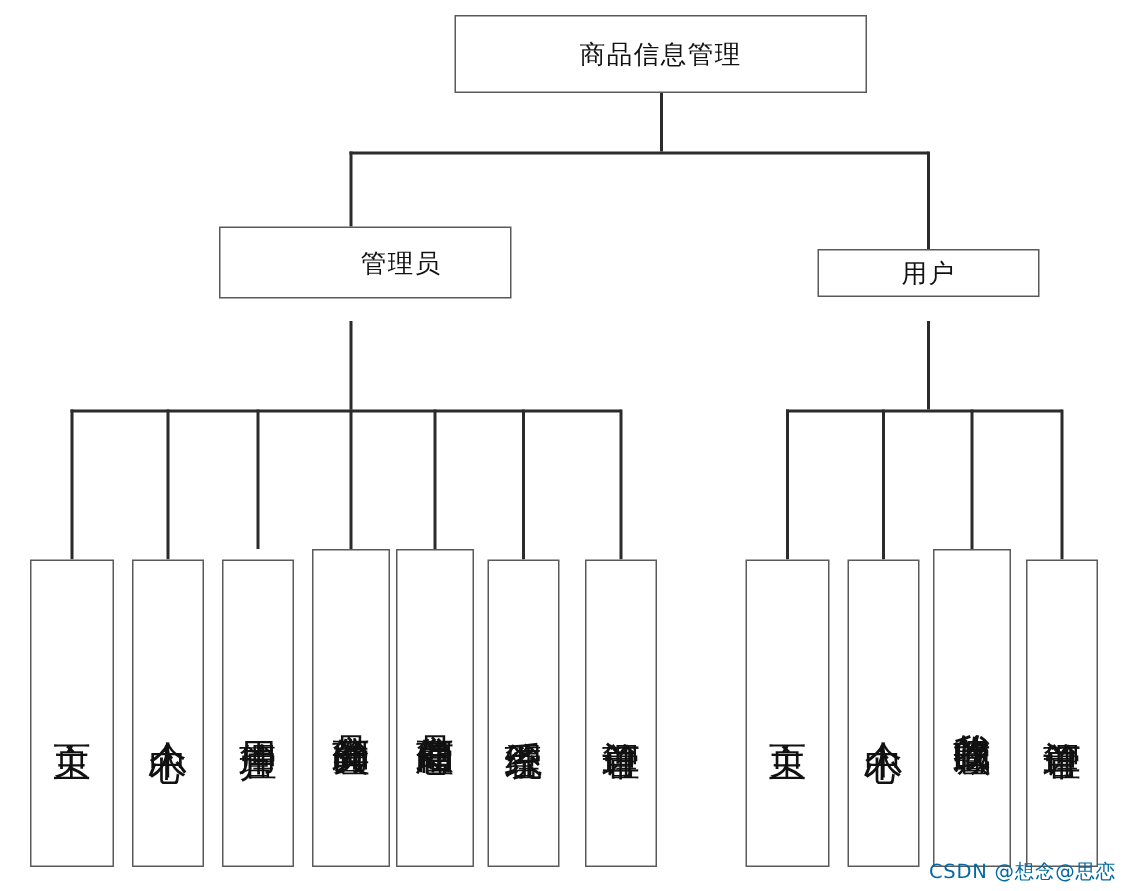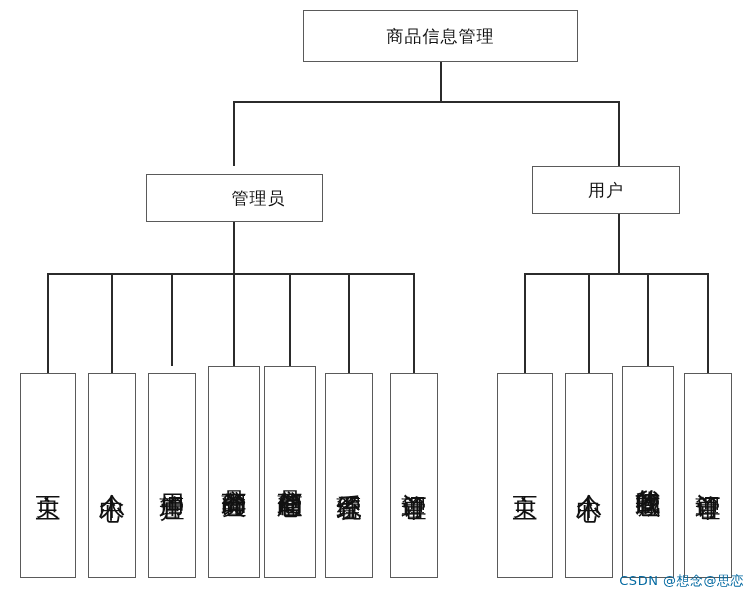--- a/index.html
+++ b/index.html
@@ -71,27 +71,27 @@
     <div class="line line-v" style="left: 171px; top: 273px; height: 93px;"></div>
     <div class="line line-v" style="left: 233px; top: 273px; height: 93px;"></div>
     <div class="line line-v" style="left: 289px; top: 273px; height: 93px;"></div>
     <div class="line line-v" style="left: 348px; top: 273px; height: 100px;"></div>
     <div class="line line-v" style="left: 413px; top: 273px; height: 100px;"></div>
     <div class="line line-v" style="left: 524px; top: 273px; height: 100px;"></div>
     <div class="line line-v" style="left: 588px; top: 273px; height: 100px;"></div>
     <div class="line line-v" style="left: 647px; top: 273px; height: 93px;"></div>
     <div class="line line-v" style="left: 707px; top: 273px; height: 100px;"></div>
     <div class="node node-h" style="left: 303px; top: 10px; width: 275px; height: 52px;">商品信息管理</div>
-    <div class="node node-h" style="left: 146px; top: 174px; width: 177px; height: 48px; padding-left: 48px;">管理员</div>
+    <div class="node node-h" style="left: 146px; top: 151px; width: 195px; height: 48px; padding-left: 48px;">管理员</div>
     <div class="node node-v" style="left: 20px; top: 373px; width: 56px; height: 205px;">主页</div>
     <div class="node node-v" style="left: 88px; top: 373px; width: 48px; height: 205px;">个人中心</div>
     <div class="node node-v" style="left: 148px; top: 373px; width: 48px; height: 205px;">用户管理</div>
     <div class="node node-v" style="left: 208px; top: 366px; width: 52px; height: 212px;">商品分类管理</div>
     <div class="node node-v" style="left: 264px; top: 366px; width: 52px; height: 212px;">商品信息管理</div>
     <div class="node node-v" style="left: 325px; top: 373px; width: 48px; height: 205px;">系统管理</div>
     <div class="node node-v" style="left: 390px; top: 373px; width: 48px; height: 205px;">订单管理</div>
-    <div class="node node-h" style="left: 532px; top: 166px; width: 148px; height: 48px;">用户</div>
+    <div class="node node-h" style="left: 545px; top: 166px; width: 148px; height: 32px;">用户</div>
     <div class="node node-v" style="left: 497px; top: 373px; width: 56px; height: 205px;">主页</div>
     <div class="node node-v" style="left: 565px; top: 373px; width: 48px; height: 205px;">个人中心</div>
     <div class="node node-v" style="left: 622px; top: 366px; width: 52px; height: 212px;">我的收藏管理</div>
     <div class="node node-v" style="left: 684px; top: 373px; width: 48px; height: 205px;">订单管理</div>
     <div id="watermark">CSDN @想念@思恋</div>
   </div>
 
 </body></html>

